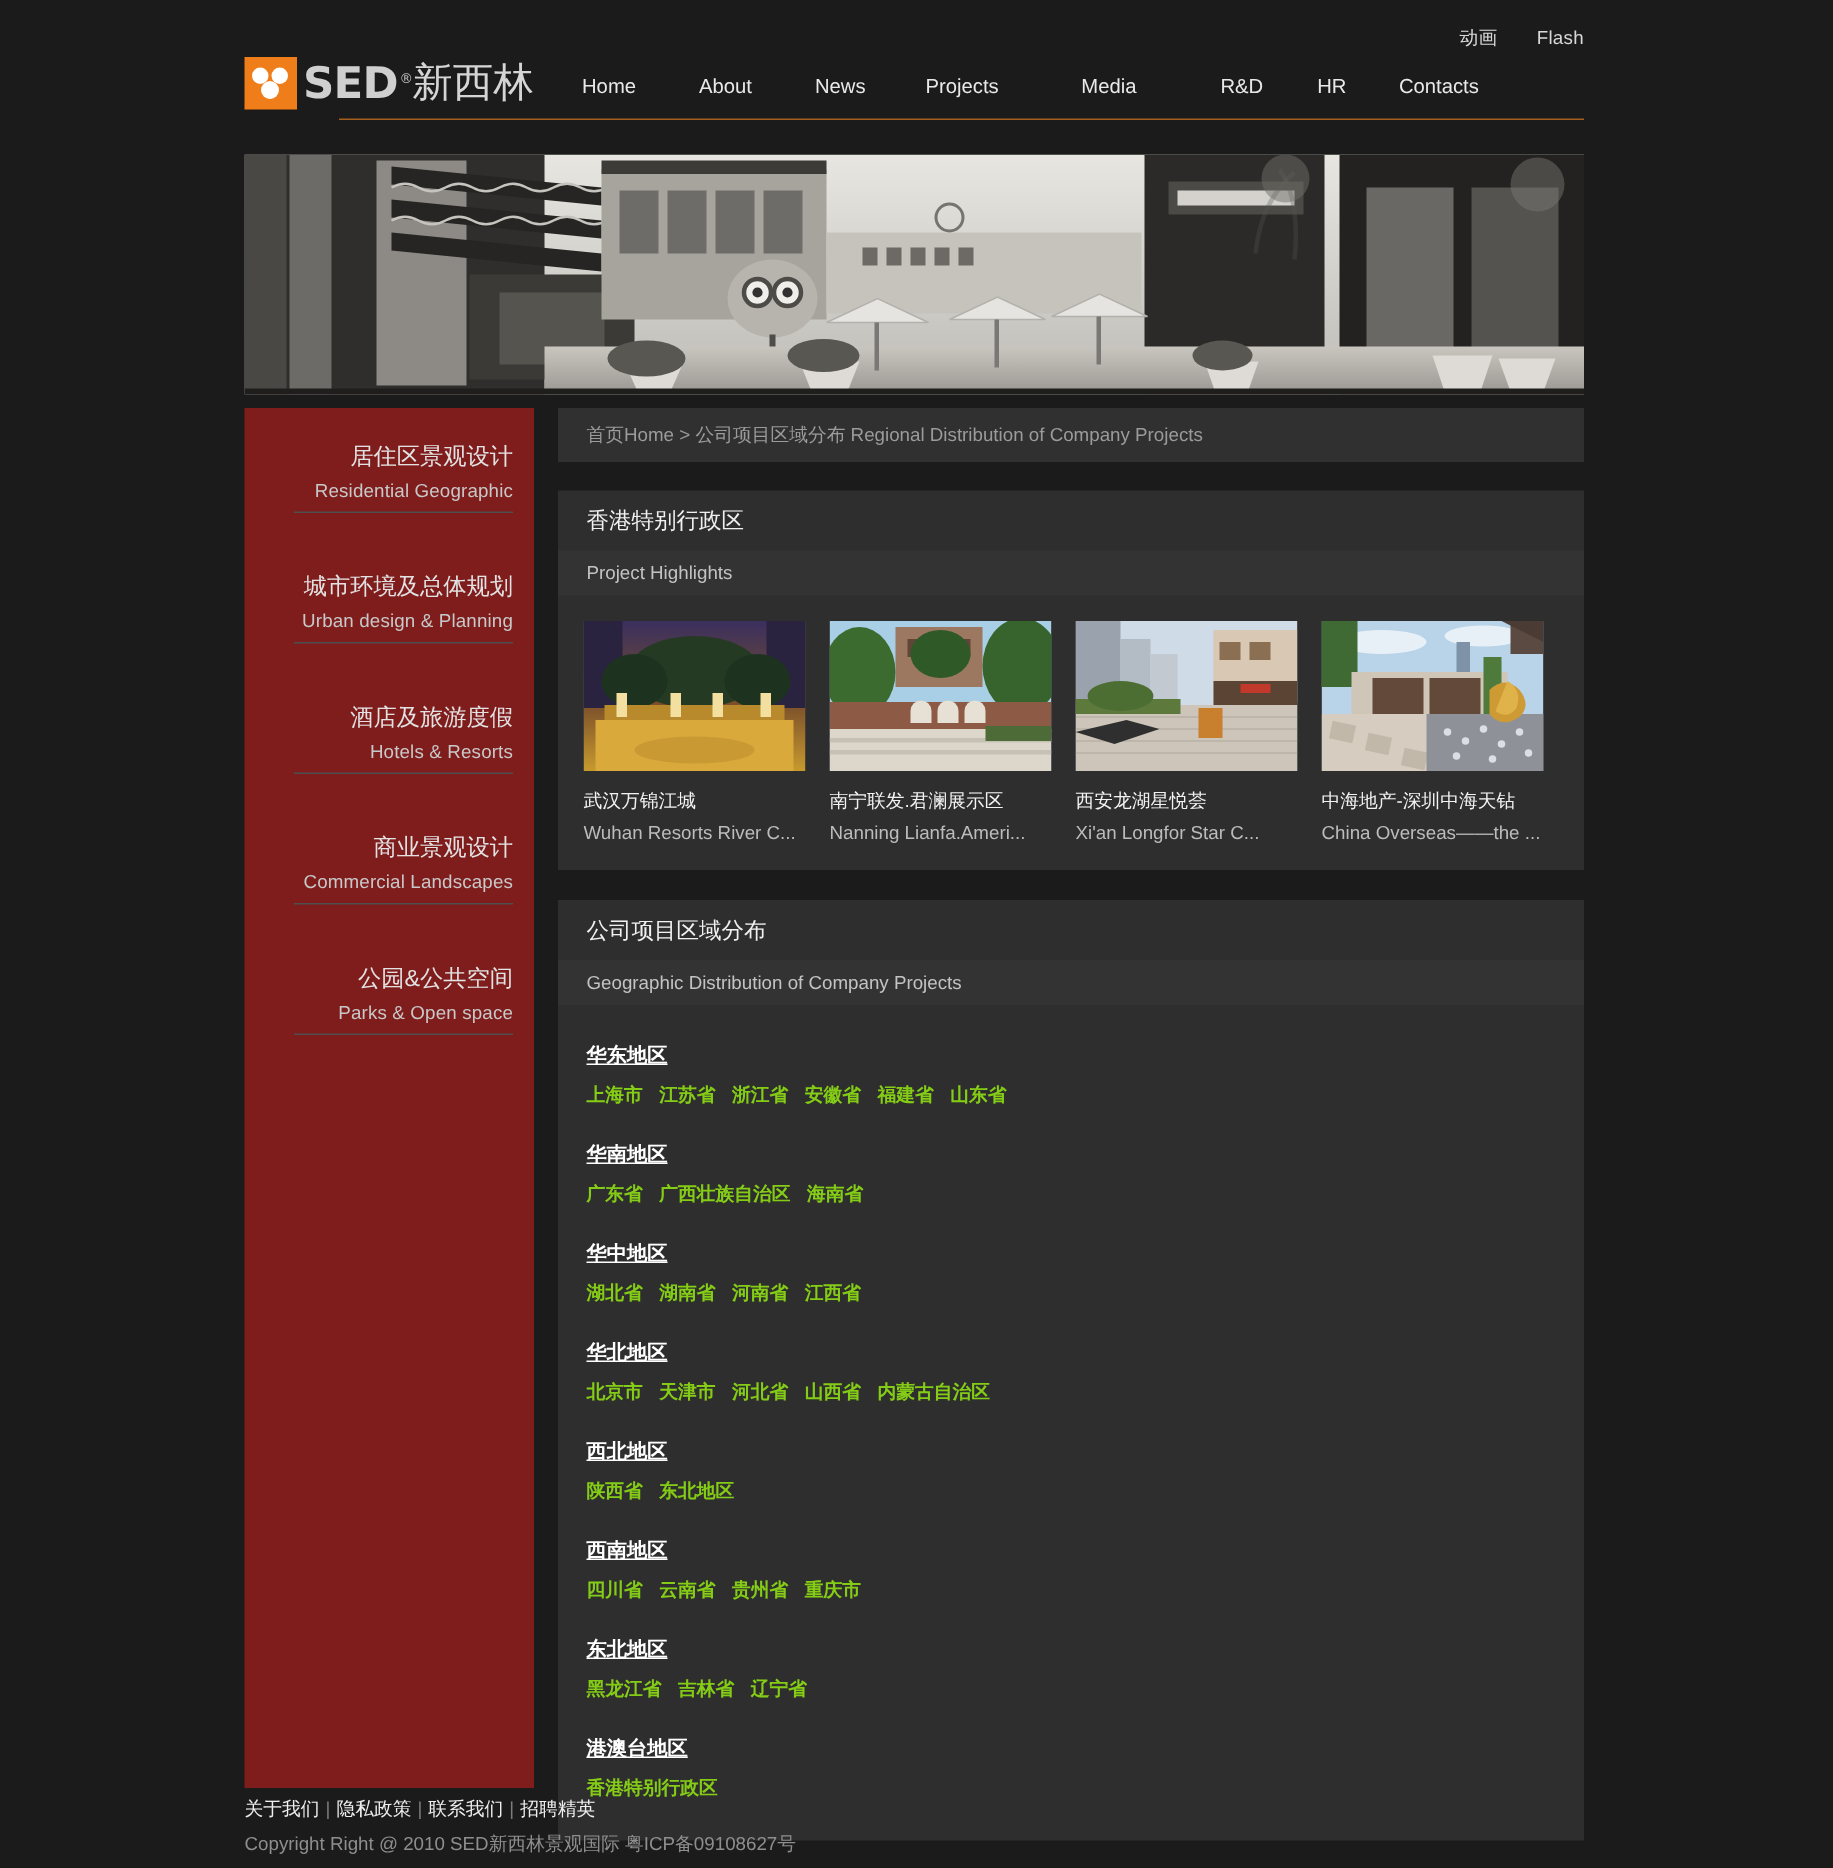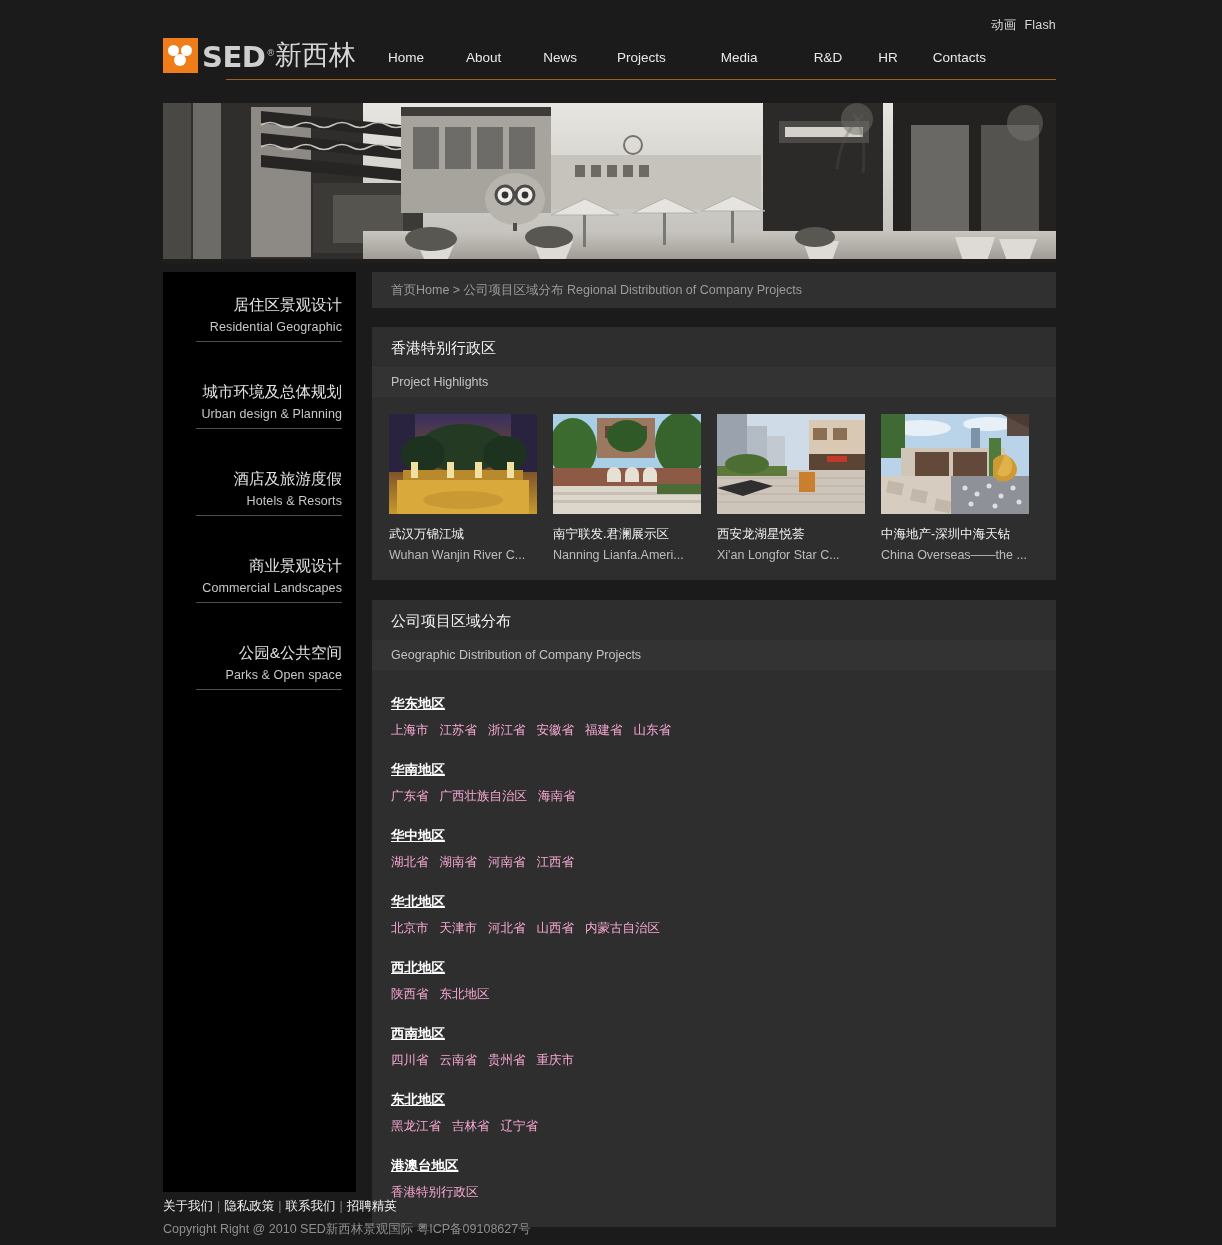--- a/index.html
+++ b/index.html
@@ -24,21 +24,21 @@
     position: absolute;
     left: 0; top: 0;
     width: 1222px;
     height: 42px;
   }
   .toplinks {
     position: absolute;
     right: 166px;
     top: 17px;
     display: flex;
-    gap: 8px;
+    gap: 26px;
     align-items: baseline;
   }
   .toplinks a {
     color: #d8d8d8;
     font-size: 12.5px;
     text-decoration: none;
     letter-spacing: .2px;
   }
 
   
@@ -137,21 +137,21 @@
     background: #5a5a57;
   }
   .banner svg { display: block; }
 
   
   .sidebar {
     position: absolute;
     left: 163px; top: 272px;
     width: 193px;
     height: 920px;
-    background: #000000;
+    background: #7f1d1d;
   }
   .side-item {
     position: relative;
     padding: 0 14px 0 0;
     text-align: right;
     margin-top: 0;
   }
   .side-item .cn {
     color: #e2e2e2;
     font-size: 15.5px;
@@ -248,23 +248,24 @@
     display: block;
     color: #ffffff;
     font-size: 13.5px;
     font-weight: bold;
     line-height: 20px;
     margin-bottom: 7px;
     text-decoration: underline;
   }
   .region .r-provs {
     display: block;
-    color: #f9a8d4;
+    color: #84cc16;
     font-size: 12.5px;
     line-height: 18px;
+    font-weight: bold;
   }
   .region .r-provs .prov { margin-right: 11px; }
 
   
   .footer {
     position: absolute;
     left: 163px; top: 1196px;
     width: 893px;
   }
   .foot-links {
@@ -477,21 +478,21 @@
               <rect x="14" y="56" width="120" height="10" fill="#b98a2c"></rect>
               <rect x="8" y="66" width="132" height="34" fill="#d9a93c"></rect>
               <rect x="22" y="48" width="7" height="16" fill="#f3e0a0"></rect>
               <rect x="58" y="48" width="7" height="16" fill="#f3e0a0"></rect>
               <rect x="86" y="48" width="7" height="16" fill="#f3e0a0"></rect>
               <rect x="118" y="48" width="7" height="16" fill="#f3e0a0"></rect>
               <ellipse cx="74" cy="86" rx="40" ry="9" fill="#c99a33"></ellipse>
             </svg>
           </span>
           <span class="t-cn">武汉万锦江城</span>
-          <span class="t-en">Wuhan Wanjin River C...</span>
+          <span class="t-en">Wuhan Resorts River C...</span>
         </div>
 
         <div class="thumb">
           <span class="pic">
             <svg width="148" height="100" viewBox="0 0 148 100" preserveAspectRatio="none">
               <rect width="148" height="100" fill="#a8cfe6"></rect>
               <rect x="44" y="4" width="58" height="40" fill="#9c7860"></rect>
               <rect x="52" y="12" width="10" height="12" fill="#5f4638"></rect>
               <rect x="68" y="12" width="10" height="12" fill="#5f4638"></rect>
               <rect x="84" y="12" width="10" height="12" fill="#5f4638"></rect>

